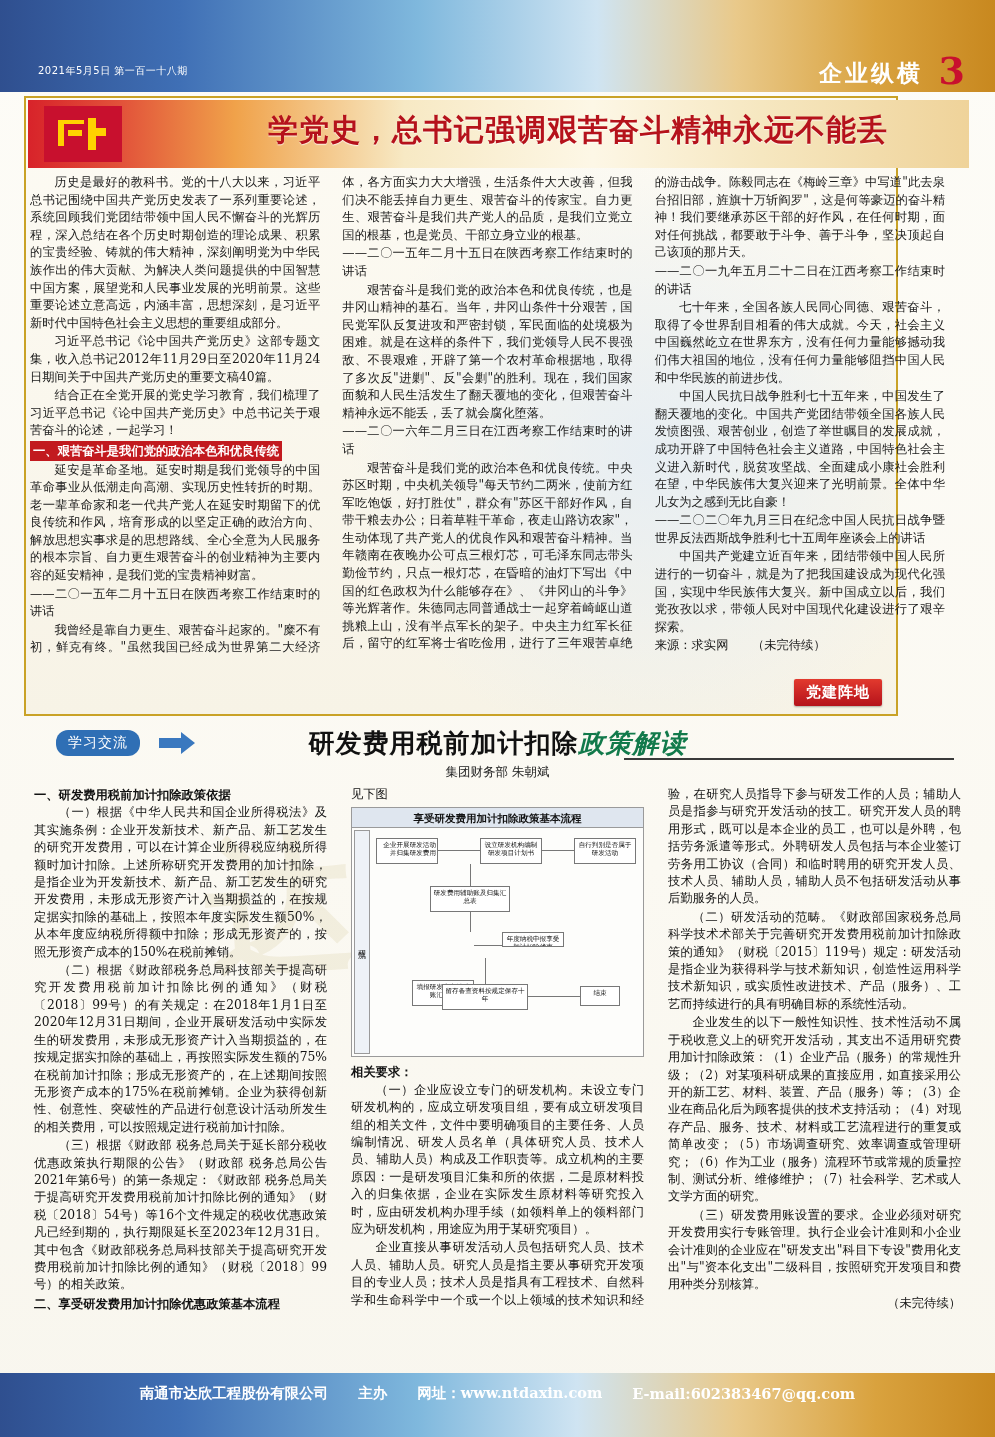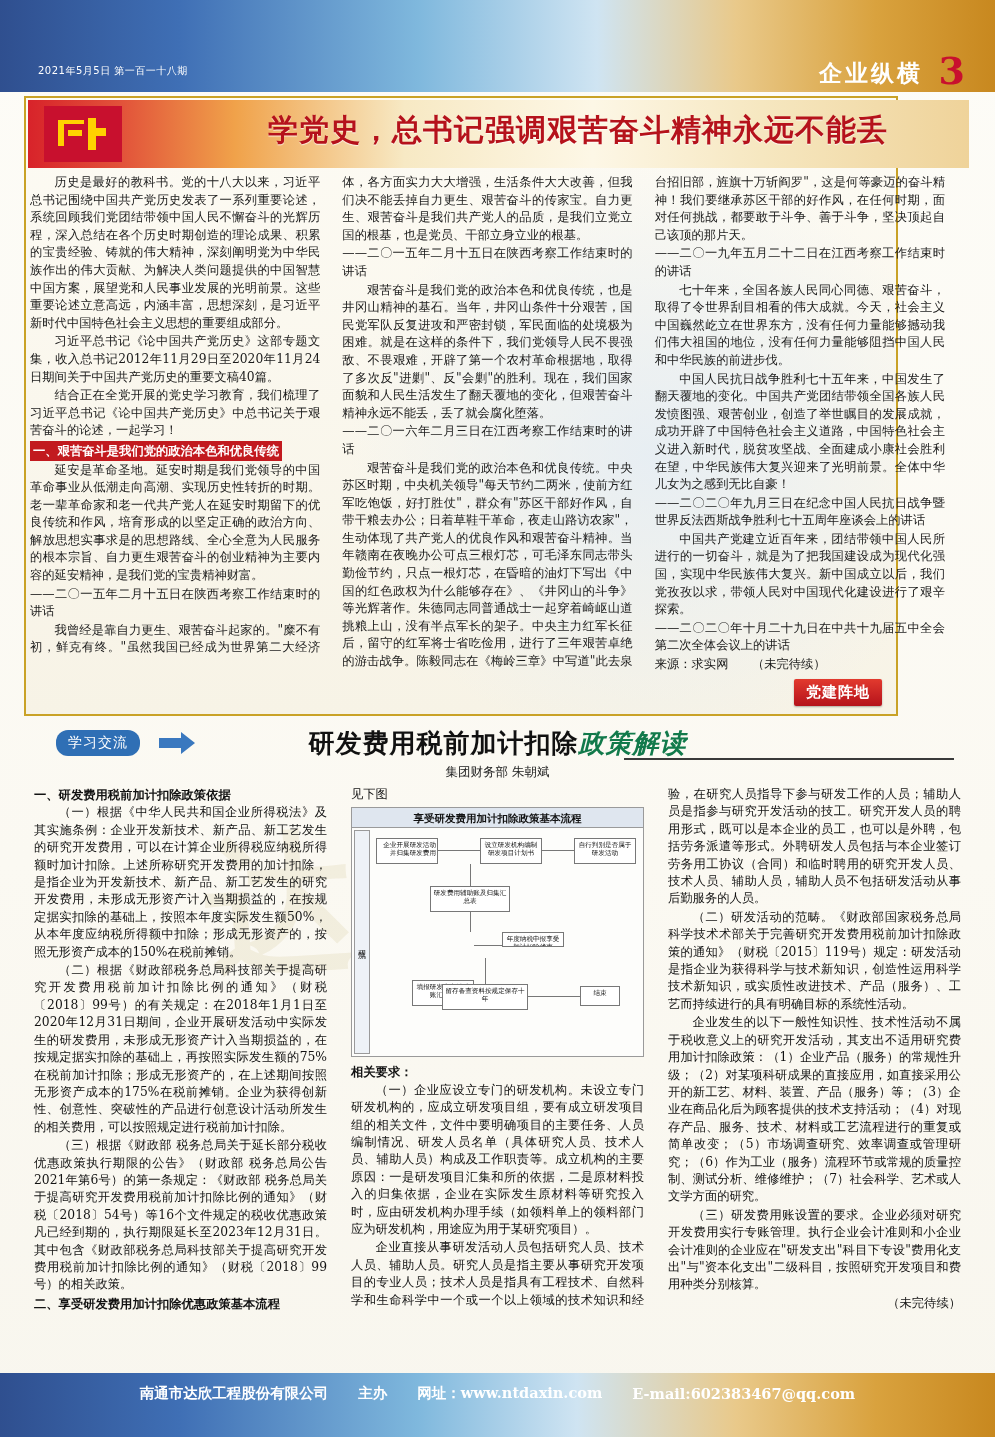--- a/index.html
+++ b/index.html
@@ -237,21 +237,20 @@
       <p>我曾经是靠自力更生、艰苦奋斗起家的。"糜不有初，鲜克有终。"虽然我国已经成为世界第二大经济体，各方面实力大大增强，生活条件大大改善，但我们决不能丢掉自力更生、艰苦奋斗的传家宝。自力更生、艰苦奋斗是我们共产党人的品质，是我们立党立国的根基，也是党员、干部立身立业的根基。</p>
       <p class="noind">——二〇一五年二月十五日在陕西考察工作结束时的讲话</p>
       <p>艰苦奋斗是我们党的政治本色和优良传统，也是井冈山精神的基石。当年，井冈山条件十分艰苦，国民党军队反复进攻和严密封锁，军民面临的处境极为困难。就是在这样的条件下，我们党领导人民不畏强敌、不畏艰难，开辟了第一个农村革命根据地，取得了多次反"进剿"、反"会剿"的胜利。现在，我们国家面貌和人民生活发生了翻天覆地的变化，但艰苦奋斗精神永远不能丢，丢了就会腐化堕落。</p>
       <p class="noind">——二〇一六年二月三日在江西考察工作结束时的讲话</p>
       <p>艰苦奋斗是我们党的政治本色和优良传统。中央苏区时期，中央机关领导"每天节约二两米，使前方红军吃饱饭，好打胜仗"，群众有"苏区干部好作风，自带干粮去办公；日着草鞋干革命，夜走山路访农家"，生动体现了共产党人的优良作风和艰苦奋斗精神。当年赣南在夜晚办公可点三根灯芯，可毛泽东同志带头勤俭节约，只点一根灯芯，在昏暗的油灯下写出《中国的红色政权为什么能够存在》、《井冈山的斗争》等光辉著作。朱德同志同普通战士一起穿着崎岖山道挑粮上山，没有半点军长的架子。中央主力红军长征后，留守的红军将士省吃俭用，进行了三年艰苦卓绝的游击战争。陈毅同志在《梅岭三章》中写道"此去泉台招旧部，旌旗十万斩阎罗"，这是何等豪迈的奋斗精神！我们要继承苏区干部的好作风，在任何时期，面对任何挑战，都要敢于斗争、善于斗争，坚决顶起自己该顶的那片天。</p>
       <p class="noind">——二〇一九年五月二十二日在江西考察工作结束时的讲话</p>
       <p>七十年来，全国各族人民同心同德、艰苦奋斗，取得了令世界刮目相看的伟大成就。今天，社会主义中国巍然屹立在世界东方，没有任何力量能够撼动我们伟大祖国的地位，没有任何力量能够阻挡中国人民和中华民族的前进步伐。</p>
       <p>中国人民抗日战争胜利七十五年来，中国发生了翻天覆地的变化。中国共产党团结带领全国各族人民发愤图强、艰苦创业，创造了举世瞩目的发展成就，成功开辟了中国特色社会主义道路，中国特色社会主义进入新时代，脱贫攻坚战、全面建成小康社会胜利在望，中华民族伟大复兴迎来了光明前景。全体中华儿女为之感到无比自豪！</p>
       <p class="noind">——二〇二〇年九月三日在纪念中国人民抗日战争暨世界反法西斯战争胜利七十五周年座谈会上的讲话</p>
       <p>中国共产党建立近百年来，团结带领中国人民所进行的一切奋斗，就是为了把我国建设成为现代化强国，实现中华民族伟大复兴。新中国成立以后，我们党孜孜以求，带领人民对中国现代化建设进行了艰辛探索。</p>
-      <p class="noind">——二〇二〇年十月二十九日在中共十九届五中全会第二次全体会议上的讲话</p>
       <p class="noind src">
         <span>来源：求实网</span>
         &nbsp;&nbsp;&nbsp;&nbsp;
         <span>（未完待续）</span>
       </p>
     </div>
 
     <div class="badge-dangjian">党建阵地</div>
   </div>
 

